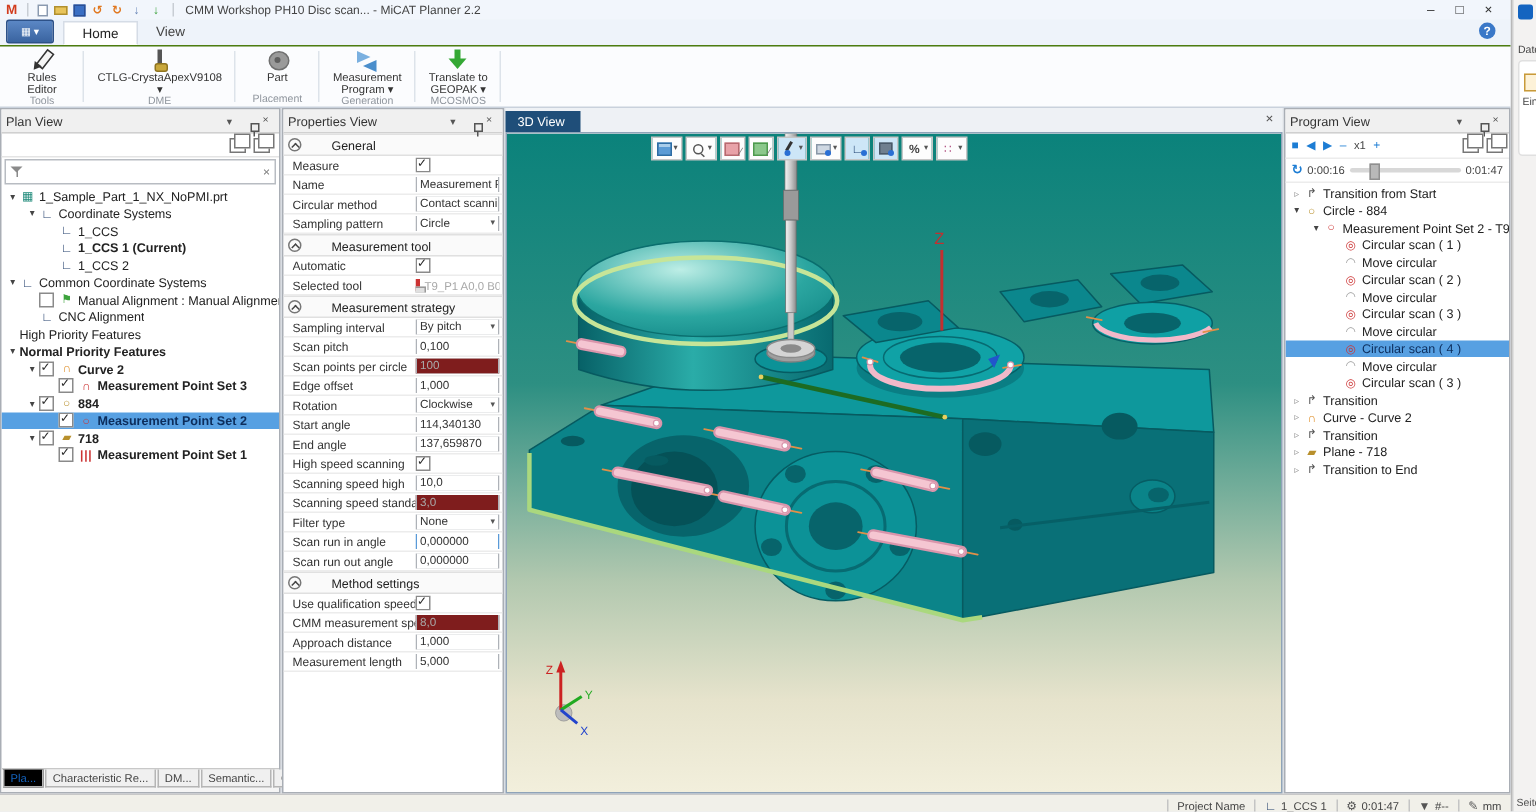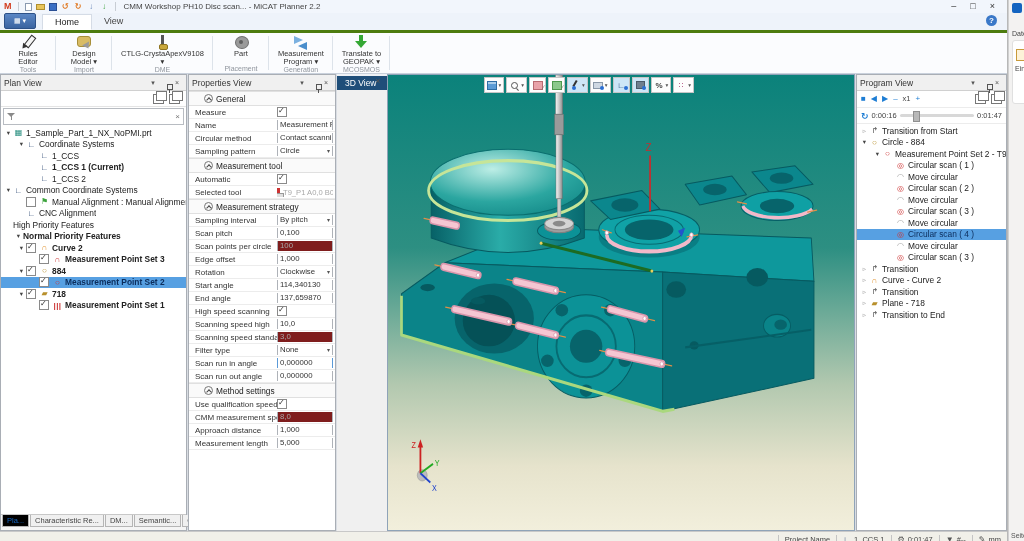--- a/index.html
+++ b/index.html
@@ -18,21 +18,21 @@
   .qi-save{width:8px;height:8px;background:#3a6fc4;border:1px solid #2a4f94;box-sizing:border-box;}
   .qi-undo,.qi-redo{color:#e07820;font-weight:bold;}
   .qi-down1{color:#6a87b8;font-weight:bold;}
   .qi-down2{color:#3da33d;font-weight:bold;}
   .qsep{width:1px;height:9px;background:#c8cdd4;margin:0 2px;}
   #win-title{margin-left:6px;color:#444;font-size:8px;white-space:nowrap;}
   #win-controls{margin-left:auto;display:flex;gap:14px;padding-right:8px;color:#333;font-size:9px;}
   #win-controls span{cursor:default;line-height:11px;}
 
   
-  #tabrow{height:17px;background:#eef3fa;display:flex;align-items:flex-end;padding-left:4px;position:relative;border-bottom:3px solid #4d7c0f;}
+  #tabrow{height:17px;background:#eef3fa;display:flex;align-items:flex-end;padding-left:4px;position:relative;border-bottom:1px solid #4d7c0f;}
   #appmenu{width:30px;height:14px;background:linear-gradient(#5b87c5,#3a64a0);border:1px solid #2d5188;border-radius:2px;margin:0 6px 1px 0;display:flex;align-items:center;justify-content:center;color:#fff;font-size:7px;gap:2px;}
   .rtab{padding:2px 12px;font-size:9px;color:#444;}
   .rtab.active{background:#fff;border:1px solid #d5dce6;border-bottom:1px solid #fff;color:#222;}
   #help-btn{position:absolute;right:10px;top:2px;width:11px;height:11px;border-radius:50%;background:#3a78c8;color:#fff;font-size:8px;font-weight:bold;display:flex;align-items:center;justify-content:center;}
 
   
   #ribbon{height:40px;background:#fbfcfe;display:flex;align-items:stretch;border-bottom:1px solid #c9d1dc;}
   .rgroup{display:flex;flex-direction:column;align-items:center;padding:1px 6px 0 6px;position:relative;}
   .rgroup::after{content:"";position:absolute;right:0;top:3px;bottom:3px;width:1px;background:#dde3ea;}
   .rbtn{display:flex;flex-direction:column;align-items:center;justify-content:flex-start;min-width:38px;padding:0 3px;}
@@ -51,21 +51,21 @@
   .ri-mprog::before{content:"";position:absolute;left:3px;top:1px;border-top:4px solid transparent;border-bottom:4px solid transparent;border-left:9px solid #7ab0e0;}
   .ri-mprog::after{content:"";position:absolute;left:7px;top:7px;border-top:4px solid transparent;border-bottom:4px solid transparent;border-right:9px solid #4a8ecc;}
   .ri-geopak::before{content:"";position:absolute;left:8px;top:0;width:4px;height:7px;background:#35a835;}
   .ri-geopak::after{content:"";position:absolute;left:4px;top:6px;border-left:6px solid transparent;border-right:6px solid transparent;border-top:7px solid #35a835;}
 
   
   #main{height:457px;display:flex;background:#d9dde3;}
   .panel{background:#fff;border:1px solid #a9aeb5;box-sizing:border-box;display:flex;flex-direction:column;}
   #plan-panel{width:187px;}
   #props-panel{width:148px;margin-left:1px;}
-  #view3d{width:519px;margin-left:1px;background:#f0f0f0;border:none;display:flex;flex-direction:row;}
+  #view3d{width:519px;margin-left:1px;background:#f0f0f0;border:none;display:flex;flex-direction:column;}
   #program-panel{width:151px;margin-left:1px;}
 
   .phead{height:15px;background:#f0f0f0;border-bottom:1px solid #d0d0d0;display:flex;align-items:center;padding:0 3px;font-size:8.5px;color:#333;flex:none;}
   .phead .ttl{flex:1;white-space:nowrap;overflow:hidden;}
   .phbtn{width:12px;text-align:center;color:#555;font-size:7px;}
   .pin{position:relative;width:9px;height:10px;}
   .pin::before{content:"";position:absolute;left:2px;top:1px;width:4px;height:4px;border:1px solid #555;background:#eee;}
   .pin::after{content:"";position:absolute;left:4px;top:7px;height:3px;border-left:1px solid #555;}
   .cascade{position:relative;width:9px;height:8px;border:1px solid #777;background:#fff;margin-left:5px;}
   .cascade::after{content:"";position:absolute;left:2px;top:-4px;width:9px;height:8px;border:1px solid #777;background:#fff;}
@@ -96,21 +96,21 @@
   .ti-planeolive{color:#b8902c;} .ti-barsred{color:#cc3333;font-size:6.5px;letter-spacing:0.5px;font-weight:bold;}
   .ti-transition{color:#555;} .ti-scanred{color:#cc3333;} .ti-movegray{color:#9a9a9a;}
 
   
   #plan-tabs{flex:none;height:15px;display:flex;align-items:flex-start;background:#f5f5f5;border-top:1px solid #c8c8c8;padding-left:1px;}
   .btab{border:1px solid #b5b5b5;border-top:none;background:#f0f0f0;padding:1px 4px;font-size:7.5px;color:#444;margin-right:1px;white-space:nowrap;}
   .btab.active{background:#000000;color:#1464c0;}
 
   
   #props-body{flex:1;overflow:hidden;}
-  .psec{height:13px;display:flex;align-items:center;gap:3px;padding:0 15px;border-bottom:1px solid #e0e0e0;border-top:1px solid #e0e0e0;background:#fafafa;font-size:8.3px;color:#222;}
+  .psec{height:13px;display:flex;align-items:center;gap:20px;padding:0 3px;border-bottom:1px solid #e0e0e0;border-top:1px solid #e0e0e0;background:#fafafa;font-size:8.3px;color:#222;}
   .sec-ic{position:relative;width:9px;height:9px;border:1px solid #777;border-radius:50%;box-sizing:border-box;flex:none;}
   .sec-ic::before{content:"";position:absolute;left:2px;top:3px;width:3px;height:3px;border-left:1px solid #444;border-top:1px solid #444;transform:rotate(45deg);}
   .prow{height:12px;display:flex;align-items:center;border-bottom:1px solid #ececec;padding-left:6px;}
   .plabel{width:82px;flex:none;font-size:8px;color:#333;white-space:nowrap;overflow:hidden;}
   .pval{flex:1;height:10px;display:flex;align-items:center;margin-right:2px;overflow:hidden;}
   .pfield{flex:1;height:10px;border:1px solid #aeb2b8;background:#fff;font-size:7.8px;line-height:10px;padding:0 2px;white-space:nowrap;overflow:hidden;display:flex;align-items:center;}
   .pfield.dis{color:#a8a8a8;background:#7f1d1d;}
   .pfield.foc{border-color:#5a9ad8;}
   .pfield .ddar{margin-left:auto;font-size:6px;color:#555;padding-left:2px;}
   .pcb{width:8px;height:8px;border:1px solid #8a8a8a;background:#fff;position:relative;}
@@ -219,28 +219,20 @@
         <div class="rgroup">
           <div class="rbtn">
             <div class="ri ri-pencil"></div>
             <div class="rlbl">Rules</div>
             <div class="rlbl">Editor</div>
           </div>
           <div class="rglbl">Tools</div>
         </div>
         <div class="rgroup">
           <div class="rbtn">
-            <div class="ri ri-design"></div>
-            <div class="rlbl">Design</div>
-            <div class="rlbl">Model ▾</div>
-          </div>
-          <div class="rglbl">Import</div>
-        </div>
-        <div class="rgroup">
-          <div class="rbtn">
             <div class="ri ri-probe"></div>
             <div class="rlbl">CTLG-CrystaApexV9108</div>
             <div class="rlbl">▾</div>
           </div>
           <div class="rglbl">DME</div>
         </div>
         <div class="rgroup">
           <div class="rbtn">
             <div class="ri ri-part"></div>
             <div class="rlbl">Part</div>
@@ -322,21 +314,21 @@
             </div>
             <div class="trow" style="padding-left: 16px;">
               <span class="exp"></span>
               <span class="ti ti-csys">∟</span>
               <span class="tl">CNC Alignment</span>
             </div>
             <div class="trow" style="padding-left: 3px;">
               <span class="exp"></span>
               <span class="tl">High Priority Features</span>
             </div>
-            <div class="trow" style="padding-left: 13px;">
+            <div class="trow" style="padding-left: 3px;">
               <span class="exp">▾</span>
               <span class="tl b">Normal Priority Features</span>
             </div>
             <div class="trow" style="padding-left: 16px;">
               <span class="exp">▾</span>
               <span class="cb on"></span>
               <span class="ti ti-curve">∩</span>
               <span class="tl b">Curve 2</span>
             </div>
             <div class="trow" style="padding-left: 29px;">

